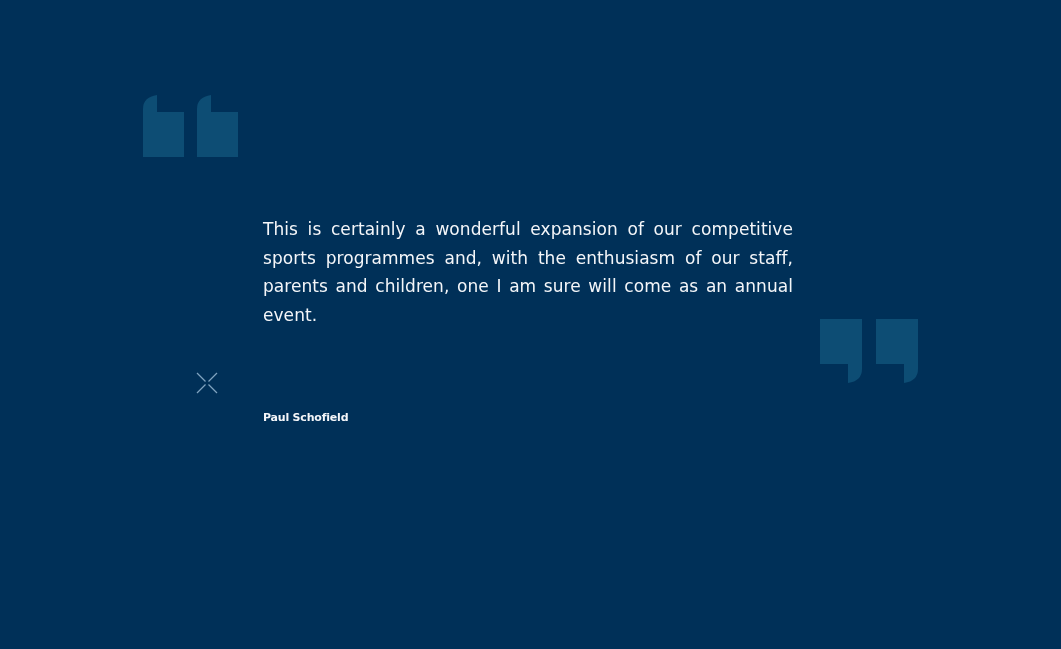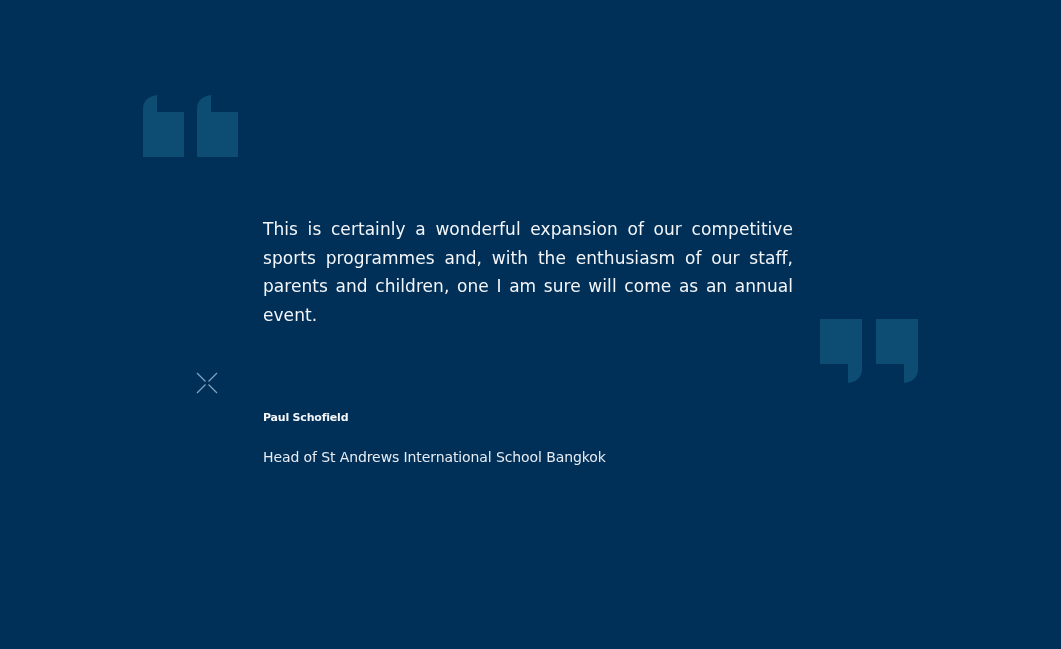--- a/index.html
+++ b/index.html
@@ -92,15 +92,14 @@
   </svg>
 
   <svg class="nav-close" viewBox="0 0 24 24">
     <line x1="2" y1="2" x2="10.5" y2="10.5" stroke="#7fa3c0" stroke-width="1.2"></line>
     <line x1="22" y1="2" x2="13.5" y2="10.5" stroke="#7fa3c0" stroke-width="1.2"></line>
     <line x1="2" y1="22" x2="10.5" y2="13.5" stroke="#7fa3c0" stroke-width="1.2"></line>
     <line x1="22" y1="22" x2="13.5" y2="13.5" stroke="#7fa3c0" stroke-width="1.2"></line>
   </svg>
 
   <div class="author-name">Paul Schofield</div>
-  <div class="author-title">Head of St Andrews International School Bangkok</div>
 
 </div>
 
 </body></html>

